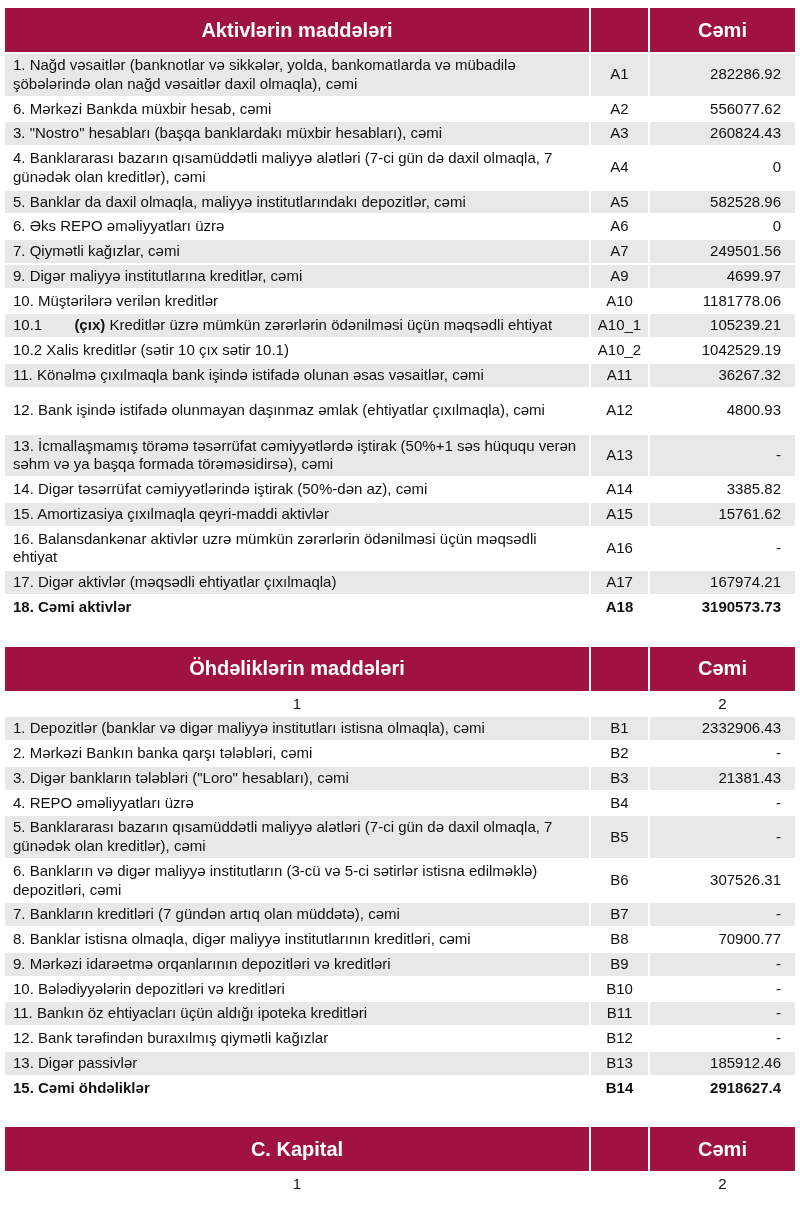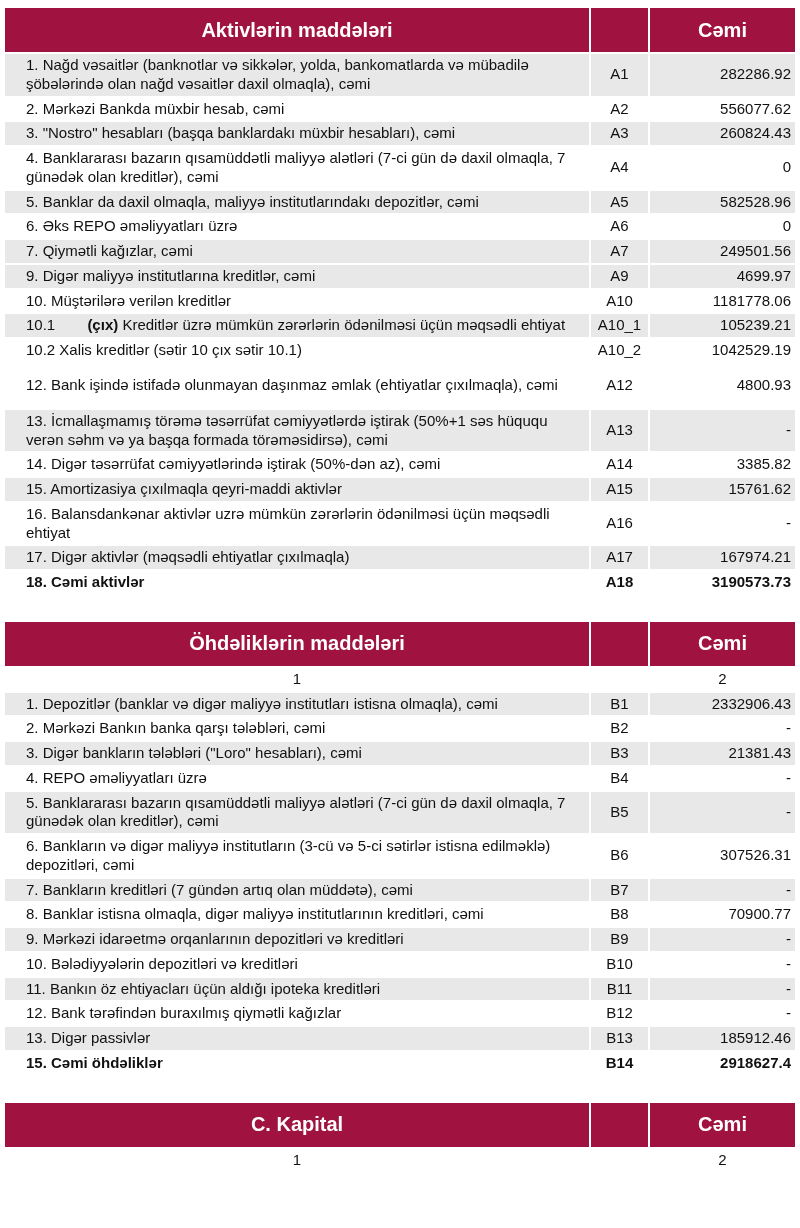--- a/index.html
+++ b/index.html
@@ -11,23 +11,23 @@
     font-size: 15px;
     line-height: 1.25;
     color: #111111;
   }
   .page { padding: 8px 5px 6px 5px; }
   .tbl { margin-bottom: 28px; }
   .tbl:last-child { margin-bottom: 0; }
 
   .row { display: flex; gap: 2px; margin-bottom: 2px; align-items: stretch; }
   .cell { display: flex; align-items: center; }
-  .desc { flex: 1 1 auto; padding: 2px 21px; justify-content: flex-start; text-align: left; }
+  .desc { flex: 1 1 auto; padding: 2px 8px; justify-content: flex-start; text-align: left; }
   .code { width: 57px; flex: 0 0 57px; justify-content: center; text-align: center; padding: 2px 7px; }
-  .val  { width: 145px; flex: 0 0 145px; justify-content: flex-end; text-align: right; padding: 2px 4px; }
+  .val  { width: 145px; flex: 0 0 145px; justify-content: flex-end; text-align: right; padding: 2px 14px; }
 
   .hdr .cell {
     background: var(--hdr, #a01240);
     color: #ffffff;
     font-weight: 700;
     font-size: 20px;
     min-height: 44px;
   }
   .hdr .desc { justify-content: center; text-align: center; }
   .hdr .val { justify-content: center; text-align: center; }
@@ -52,21 +52,21 @@
       <div class="cell code"></div>
       <div class="cell val">Cəmi</div>
     </div>
     <div class="rows">
         <div class="row drow stripe">
           <div class="cell desc">1. Nağd vəsaitlər (banknotlar və sikkələr, yolda, bankomatlarda və mübadilə şöbələrində olan nağd vəsaitlər daxil olmaqla), cəmi</div>
           <div class="cell code">A1</div>
           <div class="cell val">282286.92</div>
         </div>
         <div class="row drow plain">
-          <div class="cell desc">2. Mərkəzi Bankda müxbir hesab, cəmi</div>
+          <div class="cell desc">6. Mərkəzi Bankda müxbir hesab, cəmi</div>
           <div class="cell code">A2</div>
           <div class="cell val">556077.62</div>
         </div>
         <div class="row drow stripe">
           <div class="cell desc">3. "Nostro" hesabları (başqa banklardakı müxbir hesabları), cəmi</div>
           <div class="cell code">A3</div>
           <div class="cell val">260824.43</div>
         </div>
         <div class="row drow plain">
           <div class="cell desc">4. Banklararası bazarın qısamüddətli maliyyə alətləri (7-ci gün də daxil olmaqla, 7 günədək olan kreditlər), cəmi</div>
@@ -103,20 +103,25 @@
             <span><span>10.1 </span><span style="font-weight: 700; margin-left: 28px;">(çıx)</span><span> Kreditlər üzrə mümkün zərərlərin ödənilməsi üçün məqsədli ehtiyat</span></span>
           </div>
           <div class="cell code">A10_1</div>
           <div class="cell val">105239.21</div>
         </div>
         <div class="row drow plain">
           <div class="cell desc">10.2 Xalis kreditlər (sətir 10 çıx sətir 10.1)</div>
           <div class="cell code">A10_2</div>
           <div class="cell val">1042529.19</div>
         </div>
+        <div class="row drow stripe">
+          <div class="cell desc">11. Könəlmə çıxılmaqla bank işində istifadə olunan əsas vəsaitlər, cəmi</div>
+          <div class="cell code">A11</div>
+          <div class="cell val">36267.32</div>
+        </div>
         <div class="row drow plain tall">
           <div class="cell desc">12. Bank işində istifadə olunmayan daşınmaz əmlak (ehtiyatlar çıxılmaqla), cəmi</div>
           <div class="cell code">A12</div>
           <div class="cell val">4800.93</div>
         </div>
         <div class="row drow stripe">
           <div class="cell desc">13. İcmallaşmamış törəmə təsərrüfat cəmiyyətlərdə iştirak (50%+1 səs hüququ verən səhm və ya başqa formada törəməsidirsə), cəmi</div>
           <div class="cell code">A13</div>
           <div class="cell val">-</div>
         </div>

